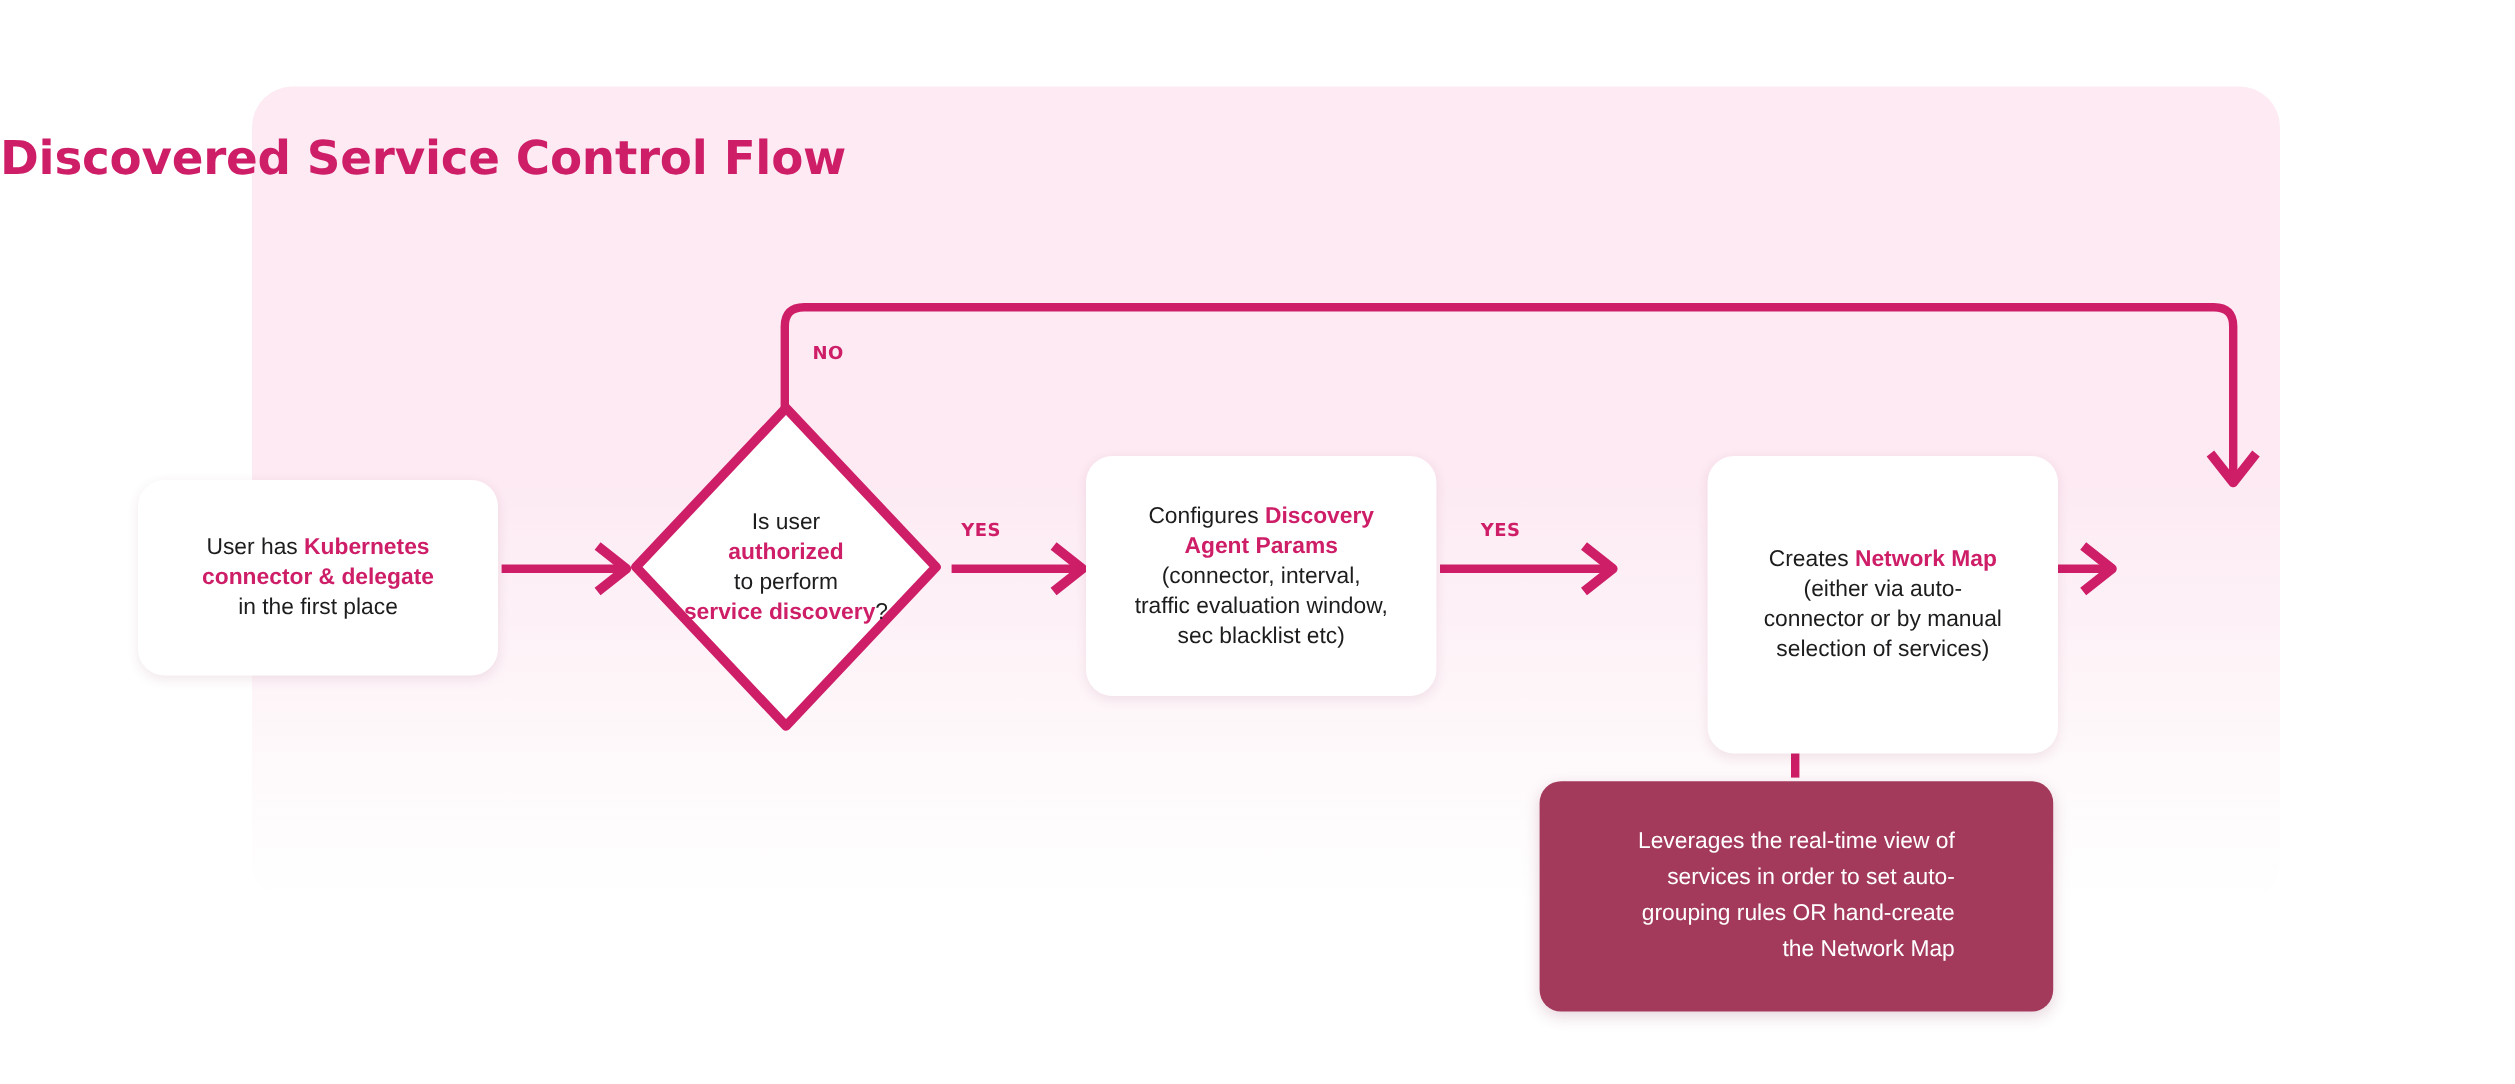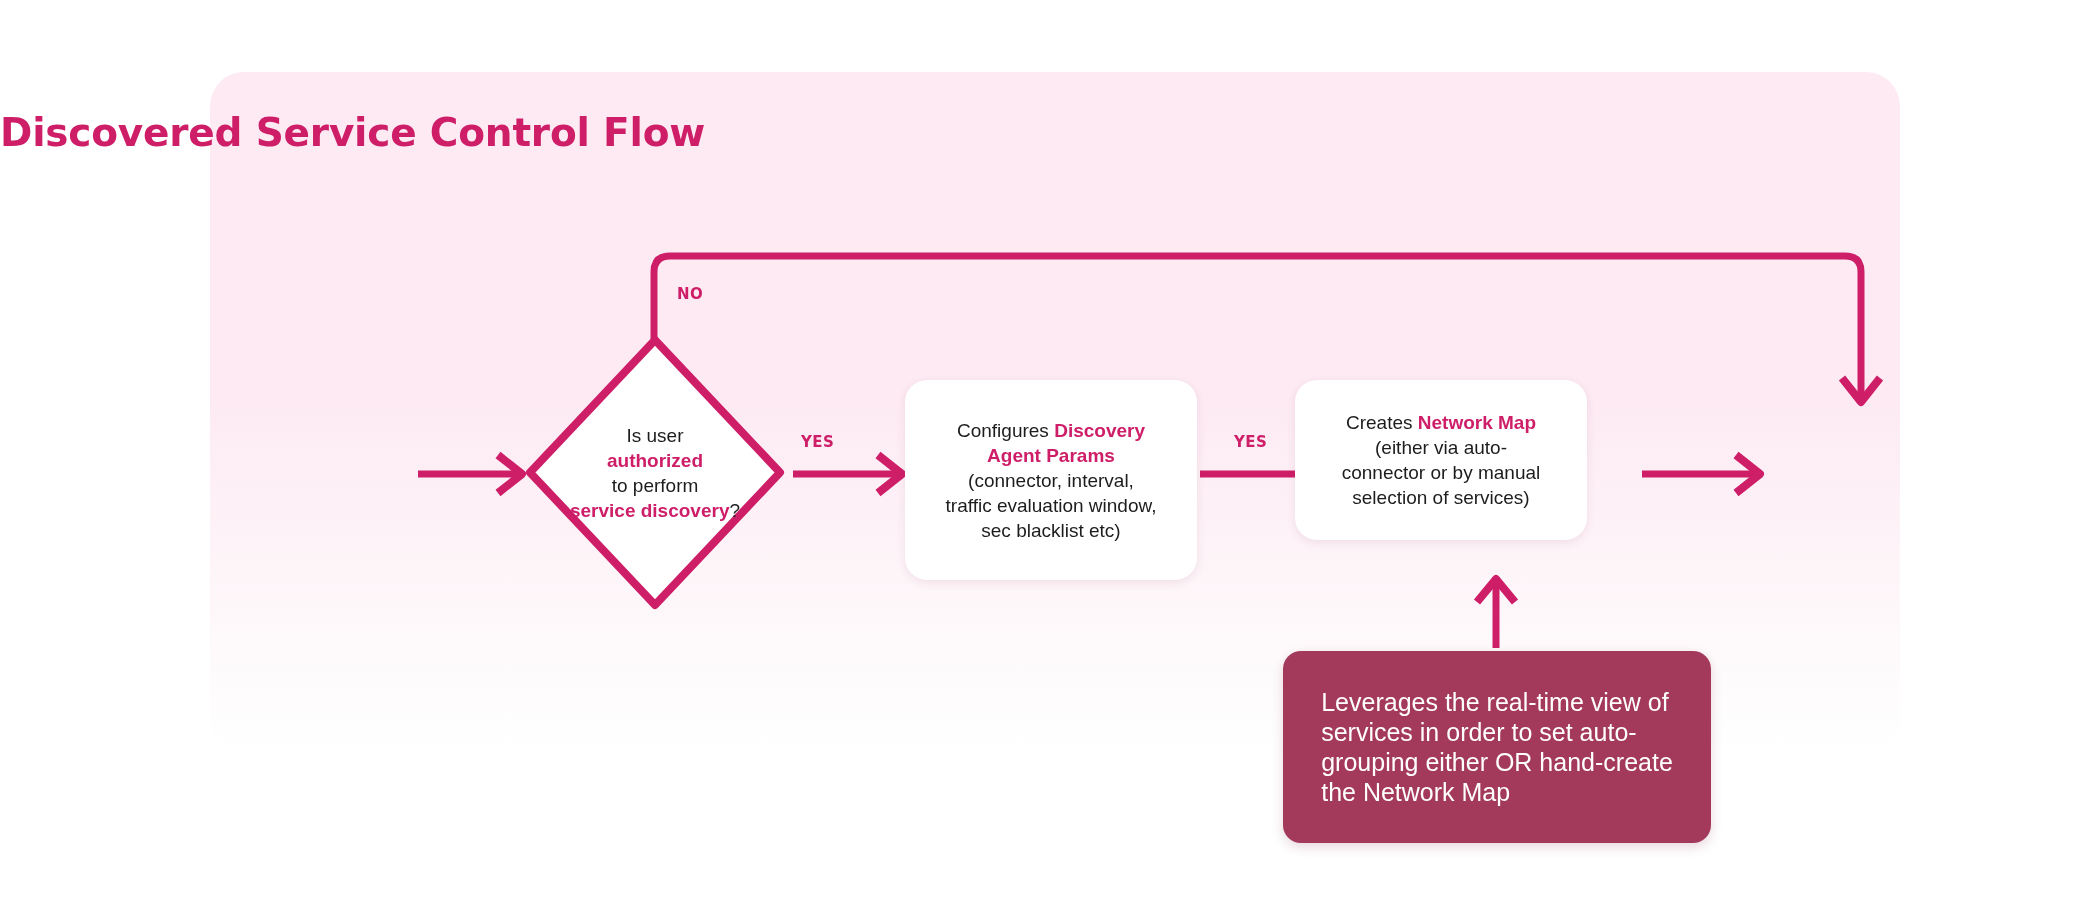--- a/index.html
+++ b/index.html
@@ -68,21 +68,21 @@
     color: #1d1d1f;
     font-size: 19px;
     line-height: 25px;
     box-sizing: border-box;
     padding: 10px 14px;
   }
   .card .hl { color: #ce1e68; font-weight: bold; }
 
   #node-start  { left: 115px;  top: 400px; width: 300px; height: 163px; }
   #node-config { left: 905px;  top: 380px; width: 292px; height: 200px; justify-content: center; }
-  #node-map    { left: 1295px; top: 380px; width: 292px; height: 160px; }
+  #node-map    { left: 1423px; top: 380px; width: 292px; height: 248px; }
 
   #node-end {
     left: 1762px; top: 405px; width: 230px; height: 153px;
     color: #ce1e68; font-size: 30px; font-weight: bold;
     font-family: "DejaVu Sans", sans-serif;
   }
 
   
   #node-decision {
     position: absolute;
@@ -113,23 +113,23 @@
     position: absolute;
     left: 1283px;
     top: 651px;
     width: 428px;
     height: 192px;
     background: #a33a5c;
     border-radius: 18px;
     display: flex;
     align-items: center;
     justify-content: center;
-    text-align: left;
+    text-align: right;
     color: #ffffff;
-    font-size: 25px;
+    font-size: 19px;
     line-height: 30px;
     box-sizing: border-box;
     padding: 12px 22px;
     box-shadow: 0 4px 12px rgba(120, 35, 70, 0.18);
   }
 
   
   .edge-label {
     position: absolute;
     color: #ce1e68;
@@ -171,20 +171,27 @@
 
       <line x1="1496" y1="648" x2="1496" y2="583"></line>
       <polyline points="1477,602 1496,579 1515,602" stroke-width="8"></polyline>
     </g>
   </svg>
 
   <div class="edge-label" id="label-no">NO</div>
   <div class="edge-label" id="label-yes1">YES</div>
   <div class="edge-label" id="label-yes2">YES</div>
 
+  <div class="card" id="node-start">
+    <div>
+      <span>User has </span><span class="hl">Kubernetes</span><br>
+      <span class="hl">connector &amp; delegate</span><br>
+      <span>in the first place</span>
+    </div>
+  </div>
 
   <div id="node-decision">
     <svg class="dia-shape" viewBox="0 0 270 285" width="270" height="285">
       <path d="M 135 10 L 260 142.5 L 135 275 L 10 142.5 Z" fill="#ffffff" stroke="#ce1e68" stroke-width="8" stroke-linejoin="round"></path>
     </svg>
     <div class="dia-text">
       <span>Is user</span><br>
       <span class="hl">authorized</span><br>
       <span>to perform</span><br>
       <span class="hl">service discovery</span><span>?</span>
@@ -208,18 +215,18 @@
       <span>connector or by manual</span><br>
       <span>selection of services)</span>
     </div>
   </div>
 
 
   <div id="node-note">
     <div>
       <span>Leverages the real-time view of</span><br>
       <span>services in order to set auto-</span><br>
-      <span>grouping either OR hand-create</span><br>
+      <span>grouping rules OR hand-create</span><br>
       <span>the Network Map</span>
     </div>
   </div>
 
 </div>
 
 </body></html>

